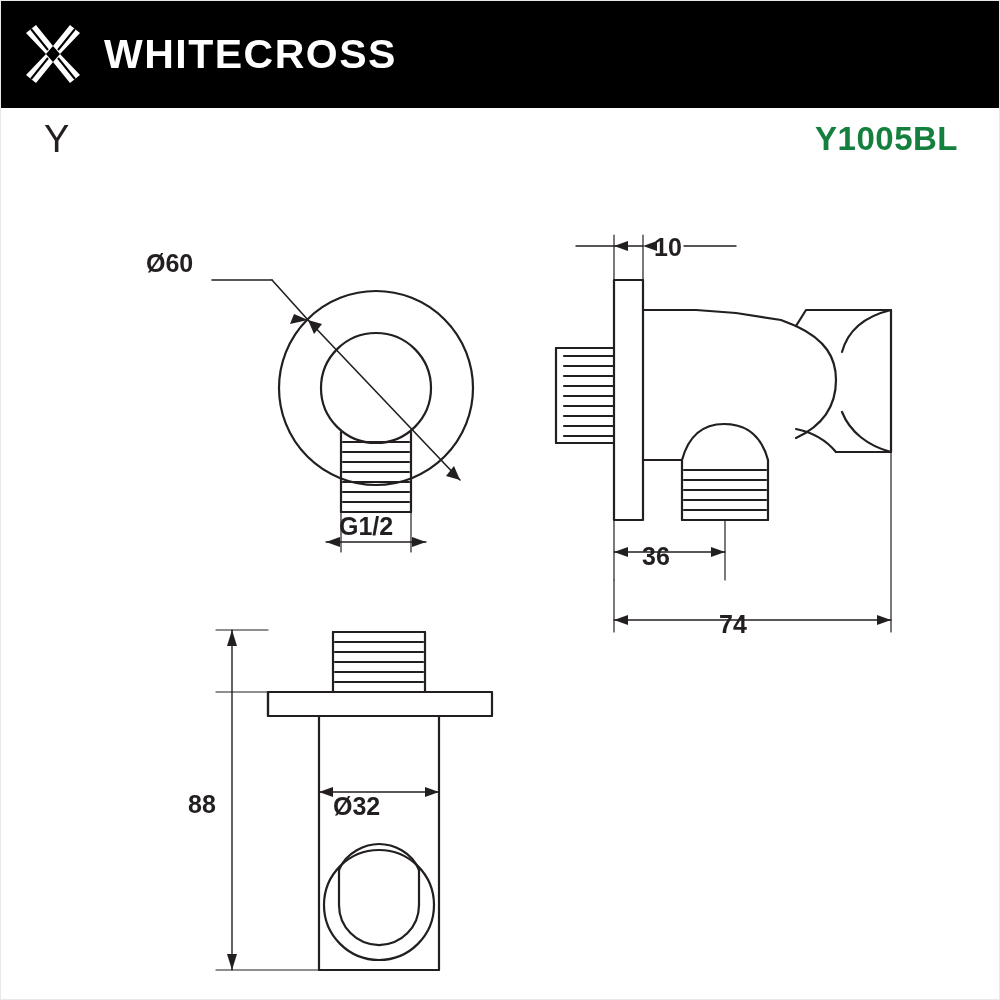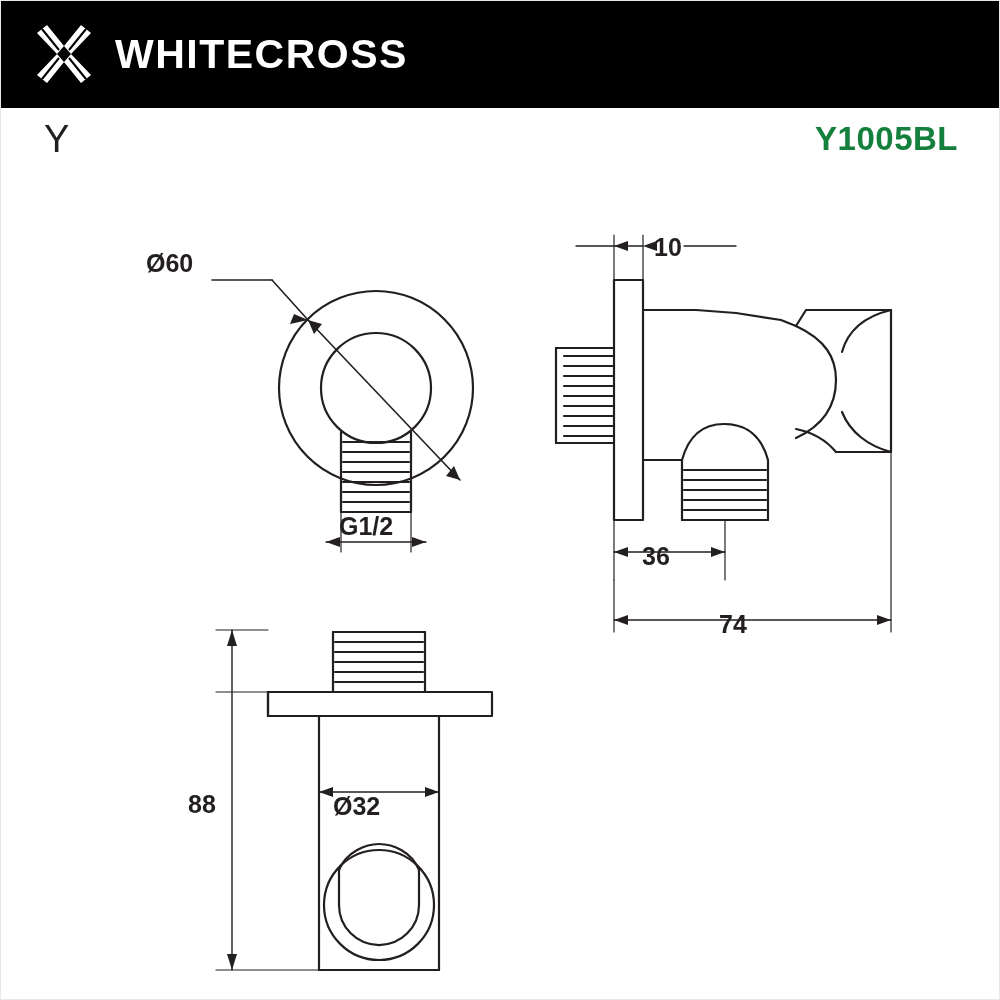--- a/index.html
+++ b/index.html
@@ -21,21 +21,21 @@
   #header {
     position: absolute;
     left: 0;
     top: 0;
     width: 1000px;
     height: 108px;
     background: #000000;
     display: flex;
     align-items: center;
     box-sizing: border-box;
-    padding-left: 33px;
+    padding-left: 22px;
   }
   #brand-logo {
     width: 62px;
     height: 62px;
     flex: 0 0 auto;
     margin-right: 20px;
   }
   #brand-name {
     color: #ffffff;
     font-size: 41px;

